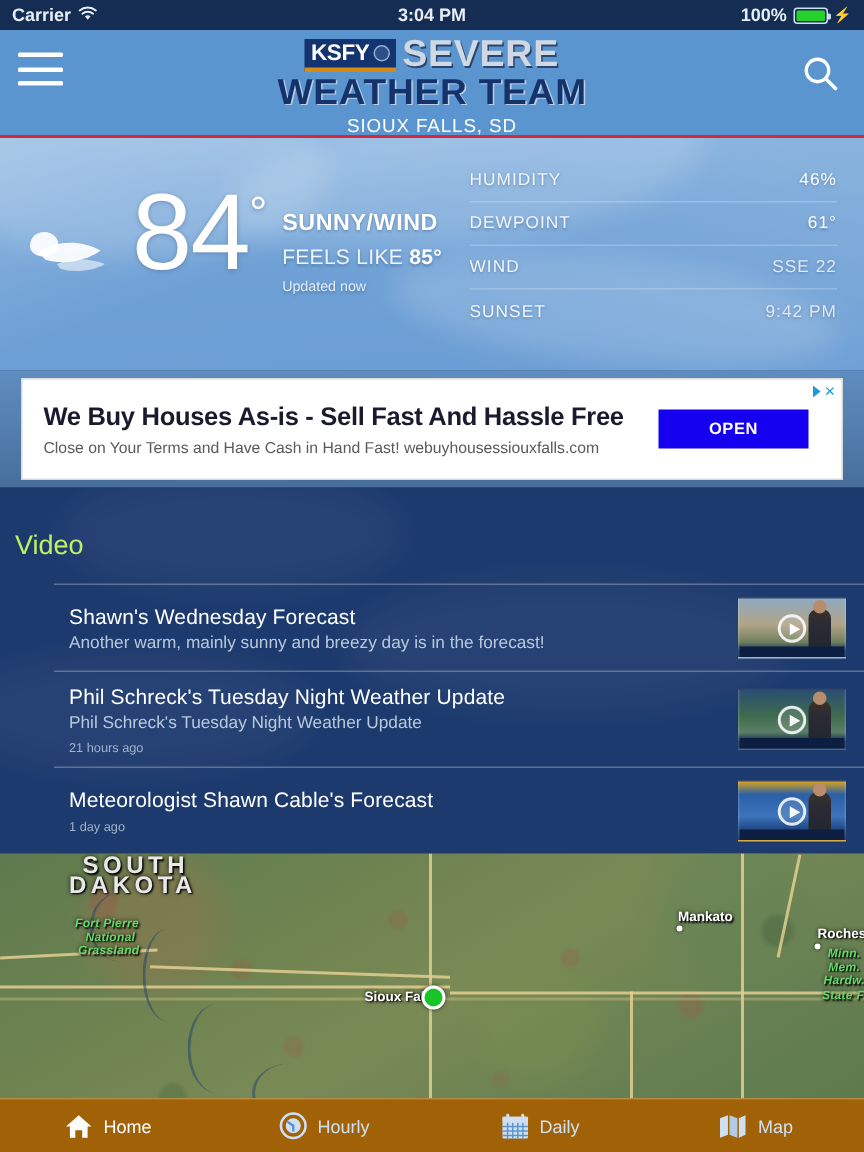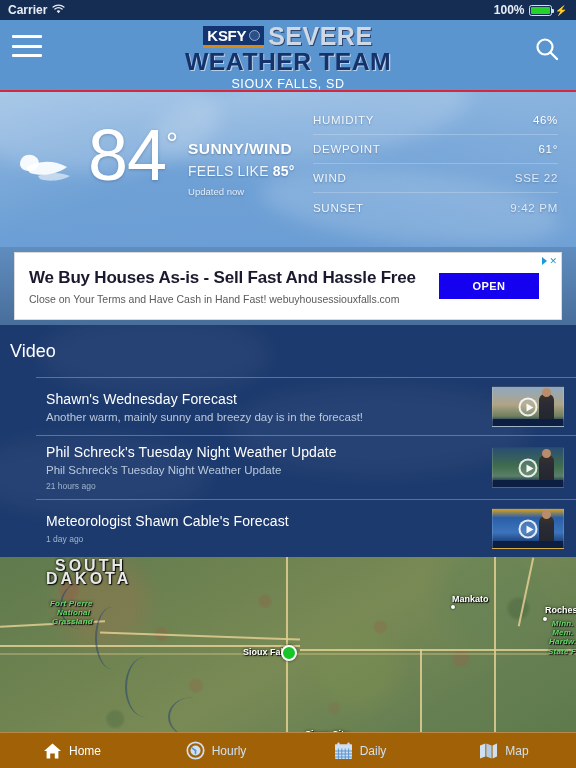--- a/index.html
+++ b/index.html
@@ -191,21 +191,21 @@
     overflow: hidden;
   }
   .vs-cloud {
     position: absolute; border-radius: 50%;
     background: rgba(255,255,255,.045); filter: blur(10px);
   }
   .video-head {
     position: relative;
     height: 52px; display: flex; align-items: center;
     padding-left: 10px;
-    font-size: 18px; color: #ffffff;
+    font-size: 18px; color: #bef264; margin-top: 12px;
   }
   .video-list { position: relative; margin-left: 36px; }
   .video-item {
     display: flex; align-items: center;
     border-top: 1px solid rgba(255,255,255,.28);
     padding: 8px 12px 8px 10px;
     min-height: 50px;
     cursor: pointer;
   }
   .vi-text { flex: 1; padding-right: 10px; }
@@ -325,20 +325,21 @@
     <div class="sb-left">
       <span>Carrier</span>
       <span>
         <svg width="13" height="10" viewBox="0 0 13 10">
           <path d="M6.5 9.2 L4.6 6.9 a3.1 3.1 0 0 1 3.8 0 Z" fill="#e8eef7"></path>
           <path d="M2.9 5.1 a5.6 5.6 0 0 1 7.2 0" stroke="#e8eef7" stroke-width="1.3" fill="none" stroke-linecap="round"></path>
           <path d="M1.1 3.0 a8.5 8.5 0 0 1 10.8 0" stroke="#e8eef7" stroke-width="1.3" fill="none" stroke-linecap="round"></path>
         </svg>
       </span>
     </div>
+    <div class="sb-center">3:04 PM</div>
     <div class="sb-right">
       <span>100%</span>
       <span class="battery">
           <i></i>
         </span>
       <span class="bolt">⚡</span>
     </div>
   </div>
 
   <div class="navbar">

